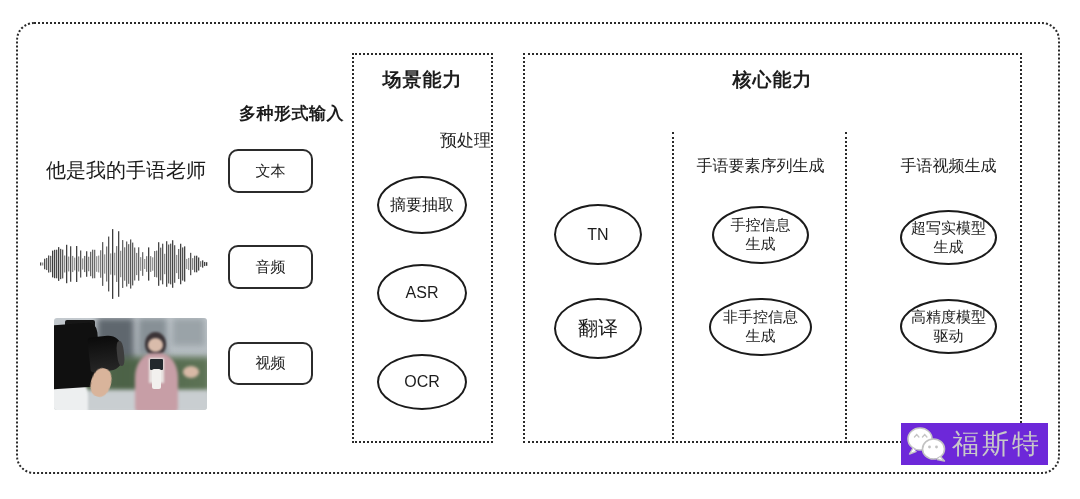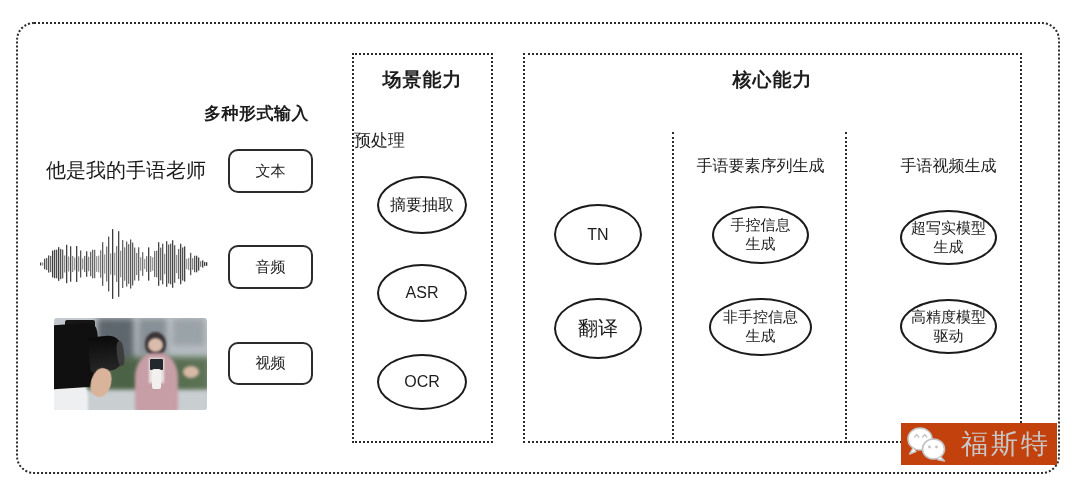--- a/index.html
+++ b/index.html
@@ -3,21 +3,21 @@
 <meta charset="utf-8">
 <style>
   html,body { margin:0; padding:0; background:#ffffff; }
   body { font-family:"Liberation Sans","DejaVu Sans",sans-serif; color:#1c1c1c; }
   .canvas { position:relative; width:1080px; height:499px; background:#ffffff; overflow:hidden; }
 
   .outer-border { position:absolute; left:16px; top:22px; width:1044px; height:452px;
     border:2px dotted #2a2a2a; border-radius:18px; box-sizing:border-box; }
 
   
-  .input-header { position:absolute; left:204px; top:102px; width:140px; text-align:left;
+  .input-header { position:absolute; left:204px; top:102px; width:140px; text-align:right;
     font-size:17px; font-weight:700; letter-spacing:0.5px; }
   .sentence { position:absolute; left:46px; top:157px; width:175px; font-size:20px; font-weight:500; }
 
   .input-box { position:absolute; left:228px; width:85px; height:44px; box-sizing:border-box;
     border:2px solid #2b2b2b; border-radius:10px; display:flex; align-items:center; justify-content:center;
     font-size:15px; font-weight:500; background:#fff; }
   .input-box.t1 { top:149px; }
   .input-box.t2 { top:245px; }
   .input-box.t3 { top:342px; height:43px; }
 
@@ -47,21 +47,21 @@
   .ph-lens-ring { left:41%; top:25%; width:4.5%; height:27%; background:#3d3d3d; border-radius:40%; transform:rotate(-6deg); }
   .ph-arm { left:24%; top:54%; width:13%; height:32%; background:#d9b49b; border-radius:46%; transform:rotate(16deg); filter:blur(.5px); }
 
   
   .dash-box { position:absolute; top:53px; height:390px; box-sizing:border-box;
     border:2px dotted #2a2a2a; background:transparent; }
   .scene-box { left:352px; width:141px; }
   .core-box { left:523px; width:499px; }
   .box-title { position:absolute; top:12px; left:0; width:100%; text-align:center;
     font-size:19px; font-weight:700; letter-spacing:1px; }
-  .scene-sub { position:absolute; top:74px; left:0; width:100%; text-align:left;
+  .scene-sub { position:absolute; top:74px; left:0; width:100%; text-align:right;
     font-size:17px; font-weight:500; }
 
   .node { position:absolute; box-sizing:border-box; border:2.5px solid #1b1b1b; border-radius:50%;
     background:#fff; display:flex; align-items:center; justify-content:center; text-align:center;
     white-space:pre-line; font-weight:400; line-height:1.25; }
 
   
   .n-s0 { left:23px; top:121px; width:90px; height:58px; font-size:16px; }
   .n-s1 { left:23px; top:209px; width:90px; height:58px; font-size:16px; }
   .n-s2 { left:23px; top:299px; width:90px; height:56px; font-size:16px; }
@@ -79,21 +79,21 @@
 
   .n-c1a { left:29px; top:149px; width:88px; height:61px; font-size:16px; }
   .n-c1b { left:29px; top:243px; width:88px; height:61px; font-size:20px; }
   .n-c2a { left:38px; top:151px; width:97px; height:58px; font-size:15px; }
   .n-c2b { left:35px; top:243px; width:103px; height:58px; font-size:15px; }
   .n-c3a { left:40px; top:155px; width:97px; height:55px; font-size:15px; }
   .n-c3b { left:40px; top:244px; width:97px; height:55px; font-size:15px; }
 
   
   .watermark { position:absolute; left:901px; top:423px; display:flex; align-items:center;
-    gap:14px; background:#c2410c; padding:2px 6px 2px 4px; }
+    gap:5px; background:#6d28d9; padding:2px 6px 2px 4px; }
   .wm-text { font-size:27px; font-weight:500; color:#c8c8c8; letter-spacing:3px; }
 </style>
 </head>
 <body>
 
 <div class="canvas">
 
   <div class="outer-border"></div>
 
   <div class="input-header">多种形式输入</div>

